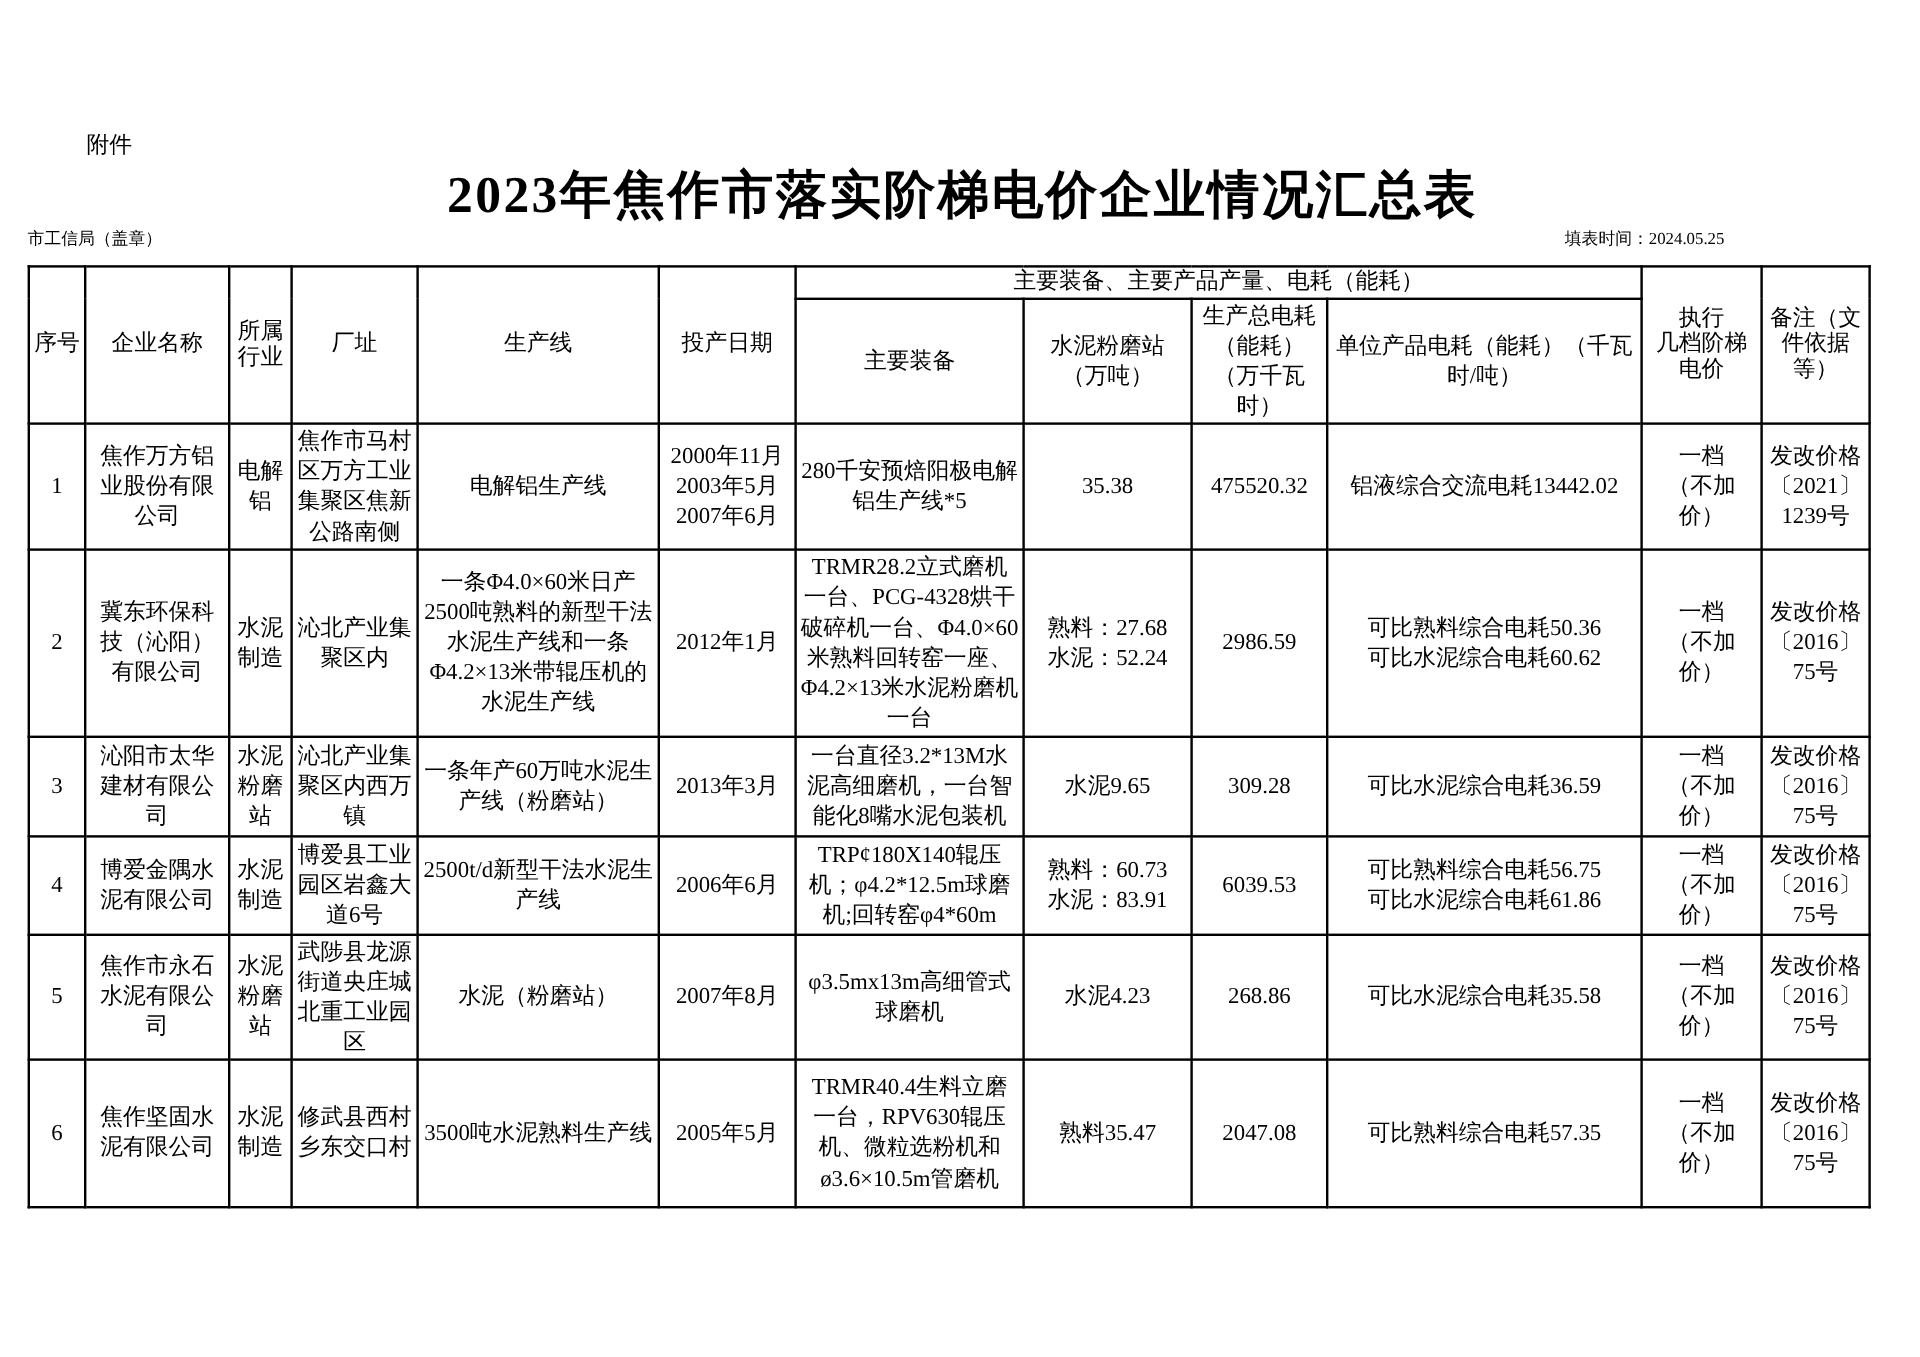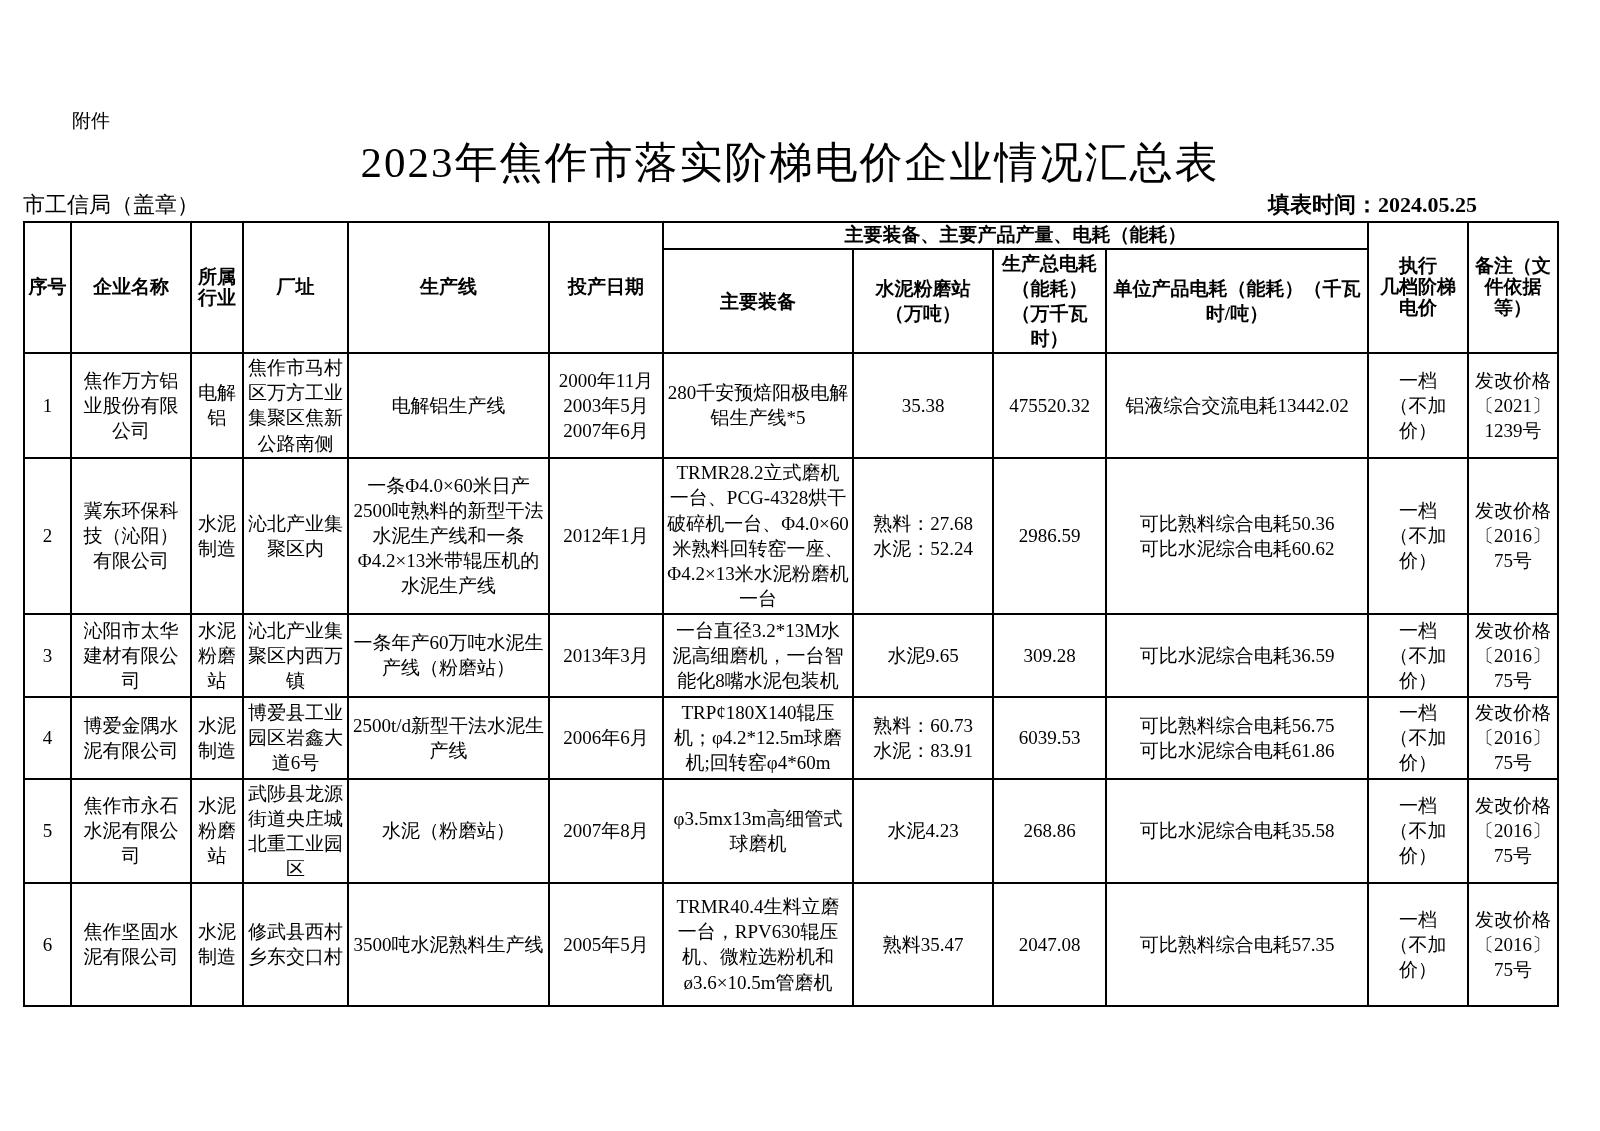--- a/index.html
+++ b/index.html
@@ -13,40 +13,40 @@
     position: relative;
   }
   .attachment {
     position: absolute;
     left: 72px;
     top: 108px;
     font-size: 19px;
   }
   .doc-title {
     position: absolute;
-    left: 0;
+    left: 12px;
     top: 134px;
     width: 1580px;
     text-align: center;
     font-size: 43px;
-    font-weight: normal;
+    font-weight: bold;
     letter-spacing: 2px;
     white-space: nowrap;
   }
   .meta-row {
     position: absolute;
     left: 23px;
     top: 190px;
     width: 1534px;
     display: flex;
     justify-content: space-between;
-    font-size: 22px;
+    font-size: 14px;
     align-items: flex-end;
   }
-  .meta-right { margin-right: 80px; font-weight: bold; }
+  .meta-right { margin-right: 120px; }
   .table-wrap {
     position: absolute;
     left: 23px;
     top: 221px;
   }
   table.summary {
     border-collapse: collapse;
     table-layout: fixed;
     width: 1534px;
   }
@@ -54,21 +54,21 @@
     border: 2px solid #000;
     text-align: center;
     vertical-align: middle;
     padding: 1px 3px;
     font-size: 19px;
     line-height: 1.32;
     white-space: pre-line;
     overflow: hidden;
     word-break: break-word;
   }
-  table.summary th { font-weight: bold; }
+  table.summary th { font-weight: normal; }
   tr.hrow-a  { height: 27px; }
   tr.hrow-a th { padding: 0 3px; line-height: 1.1; }
   tr.hrow-b  { height: 93px; }
   tr.row-1 { height: 94px; }
   tr.row-2 { height: 156px; }
   tr.row-3 { height: 83px; }
   tr.row-4 { height: 82px; }
   tr.row-5 { height: 94px; }
   tr.row-6 { height: 123px; }
 </style>

